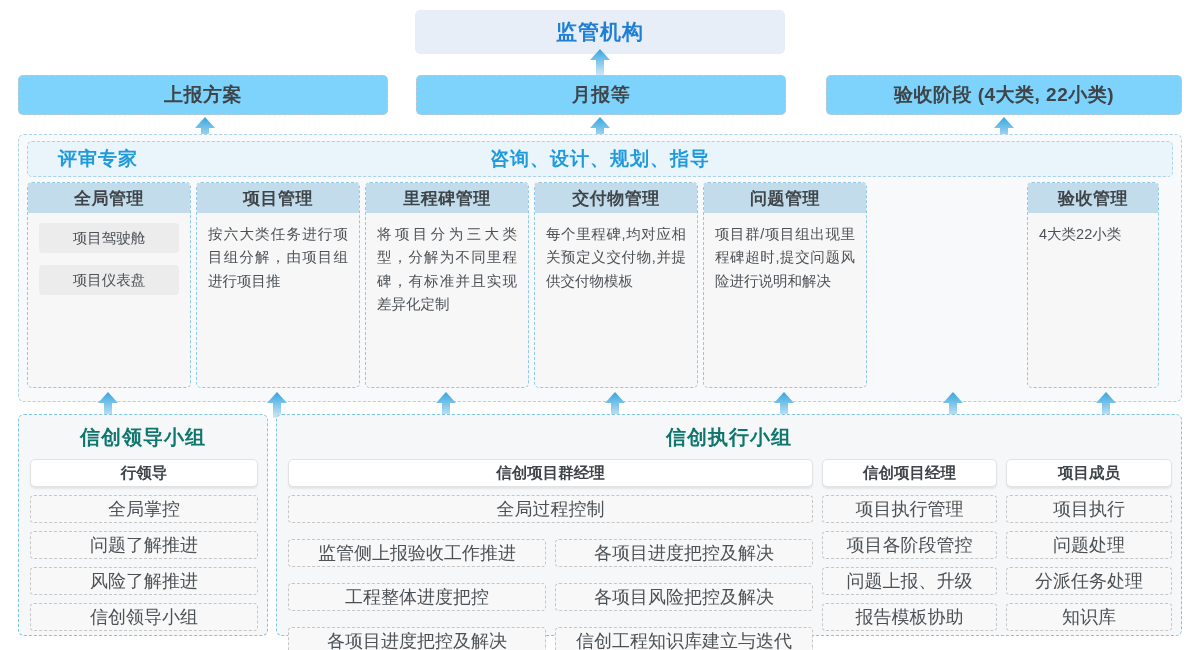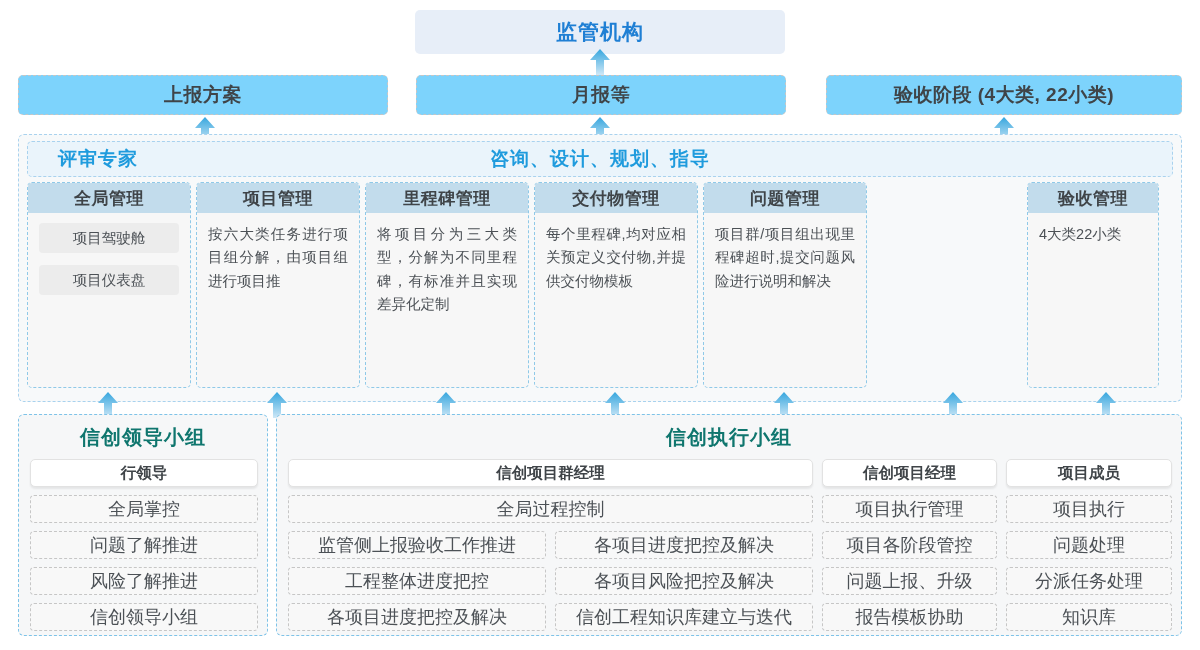--- a/index.html
+++ b/index.html
@@ -105,21 +105,21 @@
     display: flex; align-items: center; justify-content: center;
     font-size: 15.5px; font-weight: bold; color: #3f4448;
   }
   .chip-dashed {
     height: 28px; margin-top: 8px;
     border: 1px dashed #c6c6c6; border-radius: 4px; background: #f8f8f8;
     display: flex; align-items: center; justify-content: center;
     font-size: 18px; color: #4c5156;
   }
   .row2 { display: flex; gap: 9px; margin-top: 8px; }
-  .row2 > .chip-dashed { margin-top: 0; flex: 1 1 0; min-width: 0; }
+  .row2 > .chip-dashed { margin-top: 8px; flex: 1 1 0; min-width: 0; }
 </style>
 </head>
 <body>
 
 <div class="page">
 
   <div class="regulator">
     <span>监管机构</span>
   </div>
 

